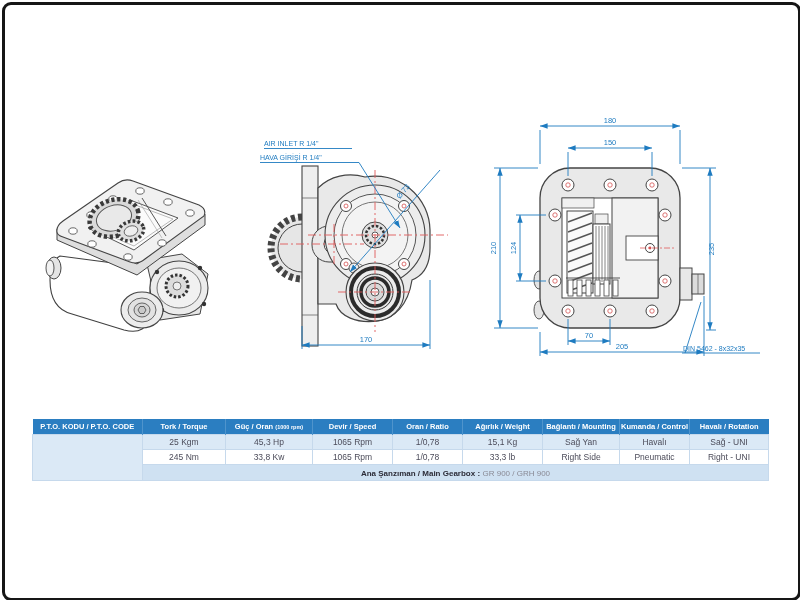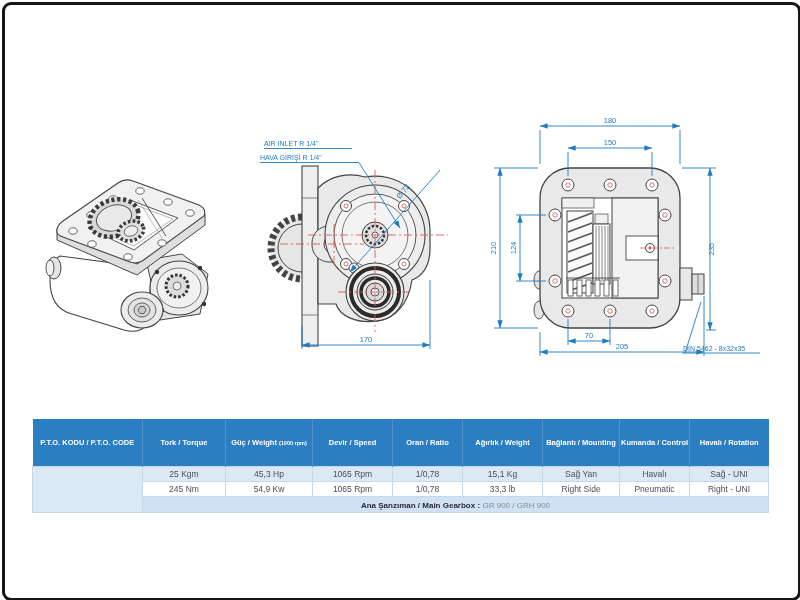--- a/index.html
+++ b/index.html
@@ -6,21 +6,21 @@
   .page{position:relative;width:800px;height:600px;background:#fff;overflow:hidden;
         font-family:"Liberation Sans",sans-serif;}
   .frame{position:absolute;left:2px;top:2px;width:793px;height:593px;
          border:3px solid #161616;border-radius:9px;pointer-events:none;}
   .abs{position:absolute;}
 
   
   table.spec{position:absolute;left:32px;top:419px;width:736px;border-collapse:collapse;
              table-layout:fixed;font-family:"Liberation Sans",sans-serif;}
   table.spec th{background:#2b7ec1;color:#fff;font-size:7.5px;font-weight:bold;
-                height:15px;padding:16px 1px;text-align:center;border-right:1px solid #4f94cc;
+                height:15px;padding:0 1px;text-align:center;border-right:1px solid #4f94cc;
                 white-space:nowrap;overflow:hidden;}
   table.spec th:last-child{border-right:none;}
   table.spec th .sub{font-size:5.5px;font-weight:bold;}
   table.spec td{font-size:8.5px;color:#4c4c5a;text-align:center;height:14px;
                 padding:0 14px;border:1px solid #c6d9ec;white-space:nowrap;overflow:hidden;}
   tr.r1 td{background:#dbe9f6;}
   tr.r2 td{background:#ffffff;border-radius:6px;}
   td.code-cell{background:#ffffff;}
   tr.ft td{background:#cfe1f2;height:15px;}
   tr.ft .fl{font-weight:bold;color:#2c2c38;font-size:8px;}
@@ -312,42 +312,42 @@
         <col style="width:70px">
         <col style="width:80px">
       <col style="width:77px">
         <col style="width:70px">
         <col style="width:79px">
     </colgroup>
     <tbody>
         <tr class="hd">
       <th>P.T.O. KODU / P.T.O. CODE</th>
       <th>Tork / Torque</th>
-      <th><span>Güç / Weight</span> <span class="sub">(1000 rpm)</span></th>
+      <th><span>Güç / Oran</span> <span class="sub">(1000 rpm)</span></th>
       <th>Devir / Speed</th>
       <th>Oran / Ratio</th>
       <th>Ağırlık / Weight</th>
       <th>Bağlantı / Mounting</th>
       <th>Kumanda / Control</th>
       <th>Havalı / Rotation</th>
     </tr>
     <tr class="r1">
       <td class="code-cell" rowspan="3"></td>
       <td>25 Kgm</td>
       <td>45,3 Hp</td>
       <td>1065 Rpm</td>
       <td>1/0,78</td>
       <td>15,1 Kg</td>
       <td>Sağ Yan</td>
       <td>Havalı</td>
       <td>Sağ - UNI</td>
     </tr>
     <tr class="r2">
       <td>245 Nm</td>
-      <td>54,9 Kw</td>
+      <td>33,8 Kw</td>
       <td>1065 Rpm</td>
       <td>1/0,78</td>
       <td>33,3 lb</td>
       <td>Right Side</td>
       <td>Pneumatic</td>
       <td>Right - UNI</td>
     </tr>
     <tr class="ft">
       <td colspan="8">
         <span class="fl">Ana Şanzıman / Main Gearbox :</span>

